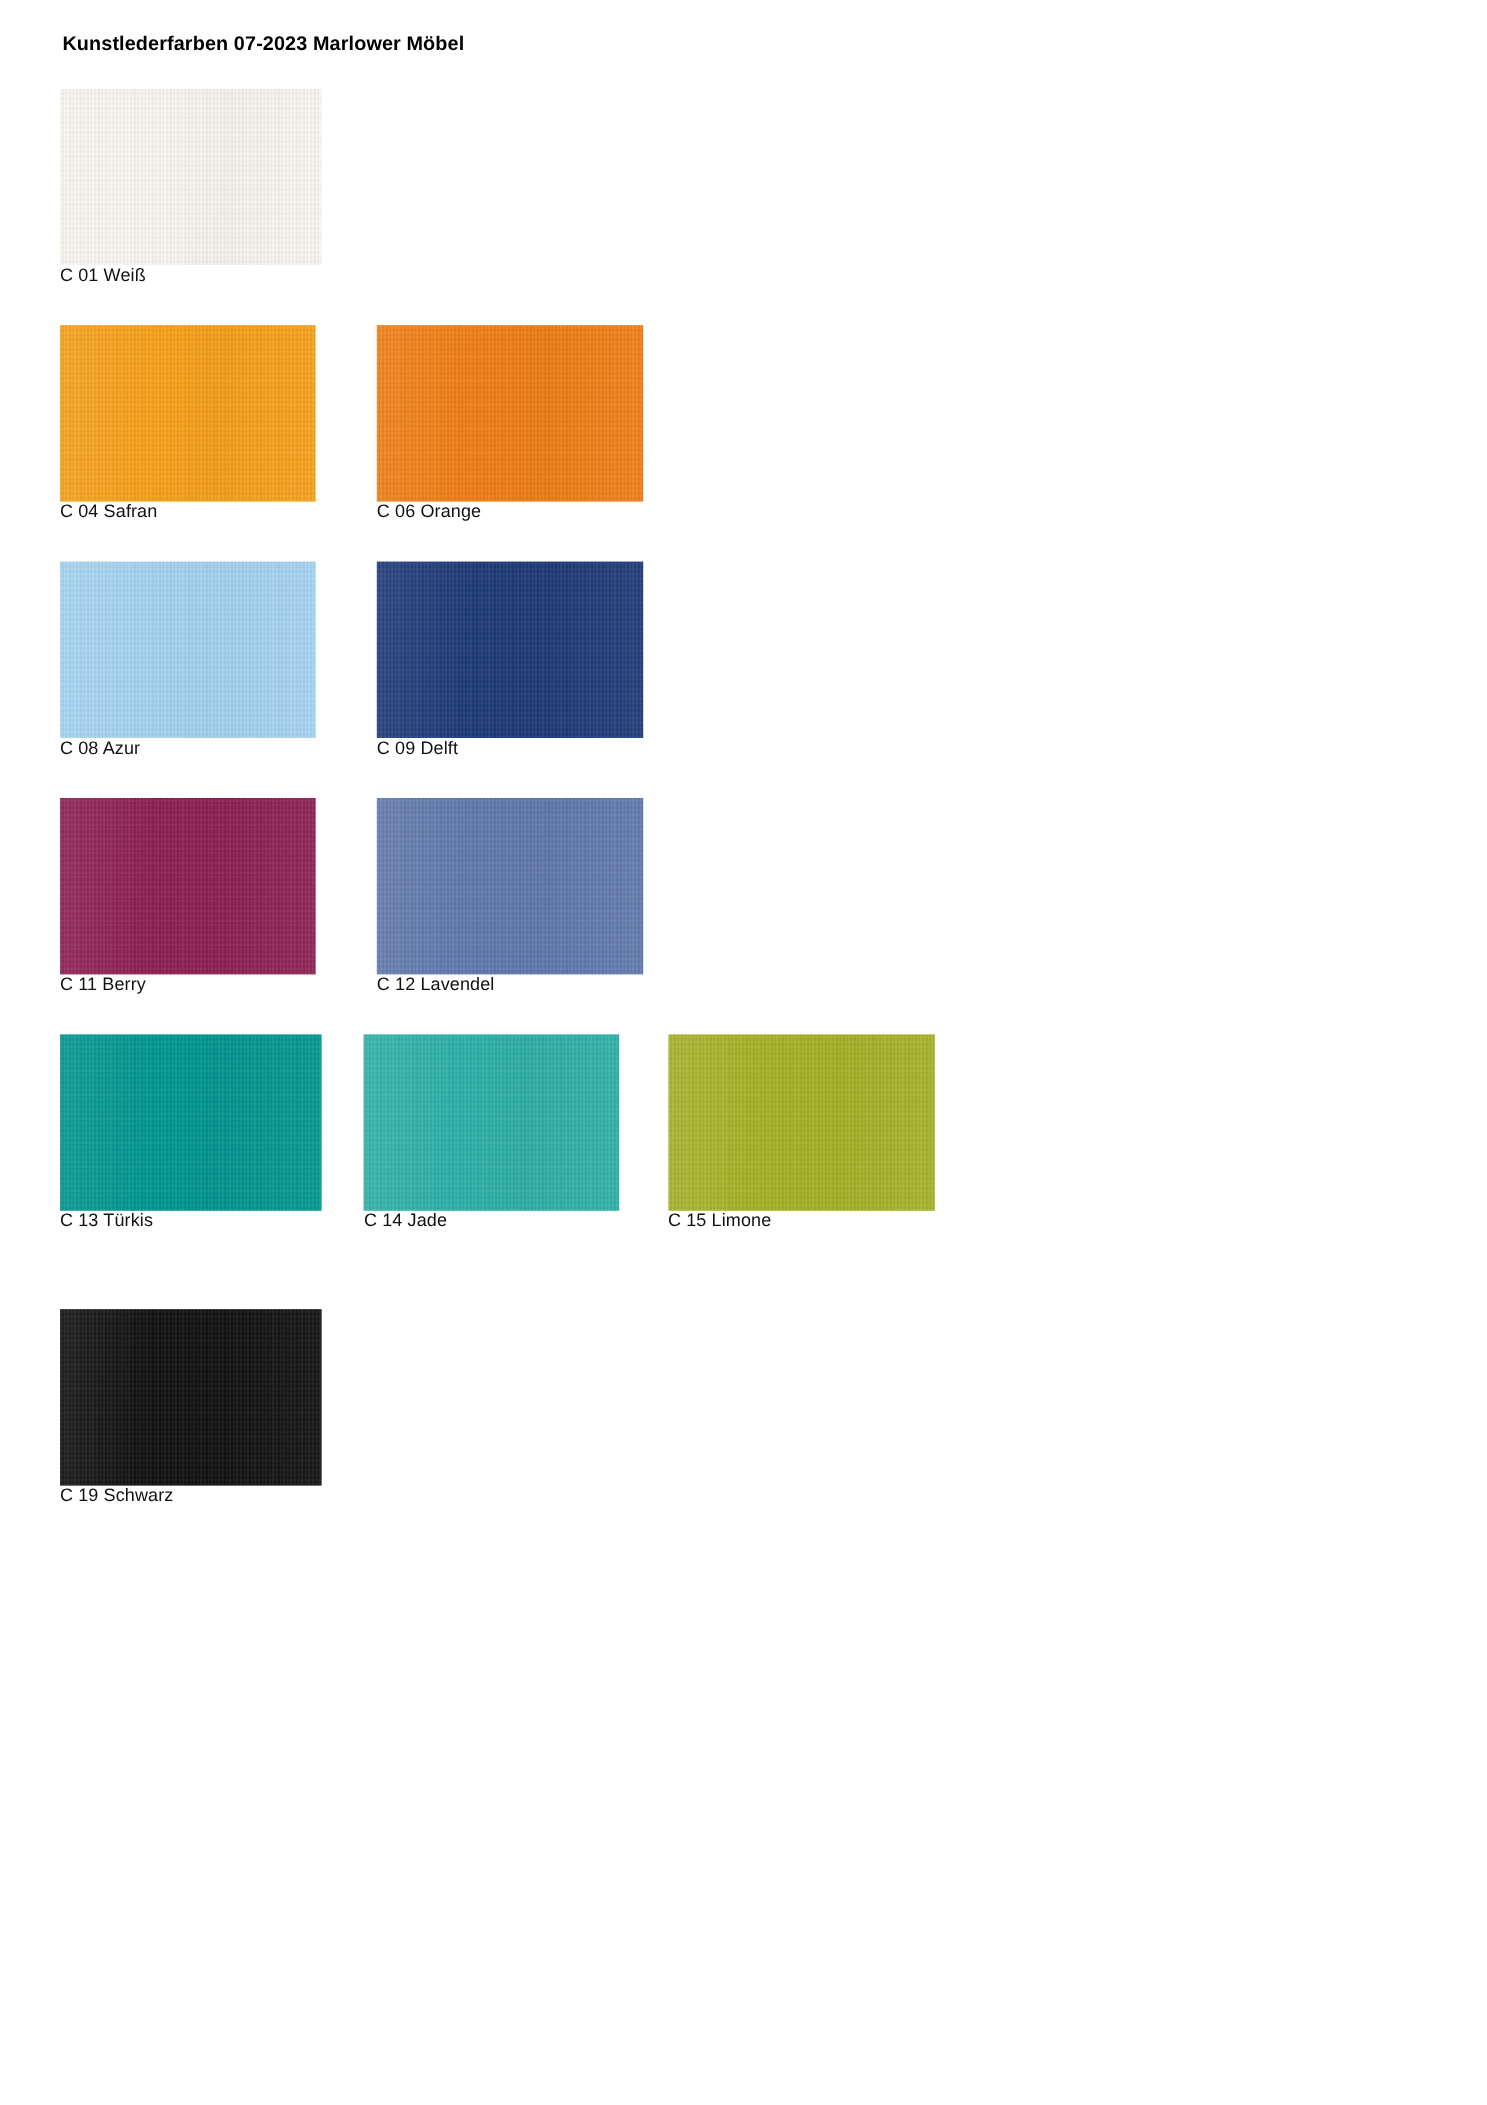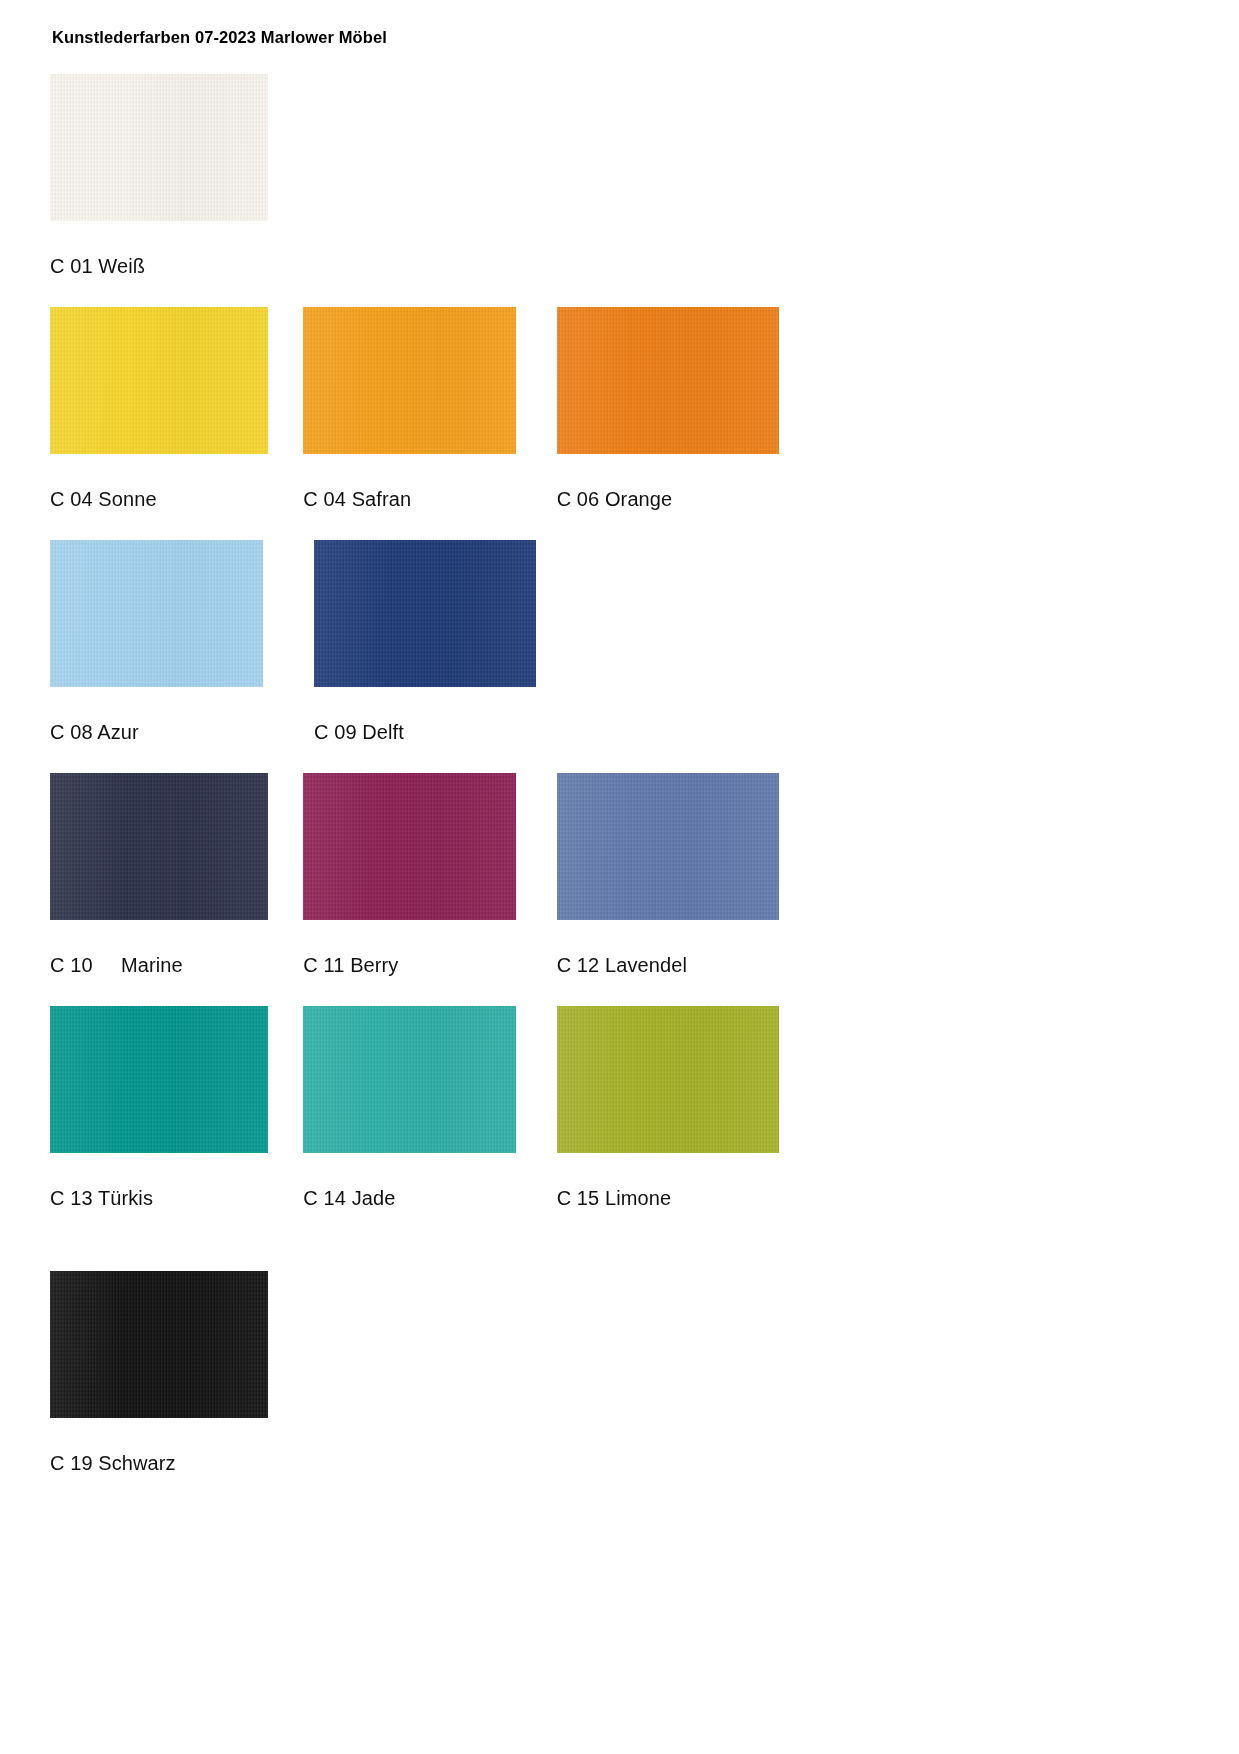--- a/index.html
+++ b/index.html
@@ -79,22 +79,21 @@
       linear-gradient(93deg,
         rgba(255,255,255,0.07) 0%,
         rgba(255,255,255,0.00) 34%,
         rgba(0,0,0,0.015) 62%,
         rgba(255,255,255,0.035) 100%);
     pointer-events: none;
     mix-blend-mode: normal;
   }
 
   .swatch-label {
-    margin-top: 36px;
-    font-size: 20px;
+    font-size: 15px;
     line-height: 18px;
     color: #111111;
     white-space: pre;
     letter-spacing: 0.1px;
   }
 
   .row-gap {
     height: 32px;
   }
 </style>
@@ -108,24 +107,20 @@
   <div class="swatch-grid">
       <div class="swatch-row">
         <div class="swatch-cell">
           <div class="swatch-chip" style="background: rgb(250, 247, 240); width: 218px;"></div>
           <div class="swatch-label">C 01 Weiß</div>
         </div>
       </div>
       <div class="row-gap"></div>
       <div class="swatch-row">
         <div class="swatch-cell">
-          <div class="swatch-chip" style="background: rgb(249, 215, 43); width: 218px;"></div>
-          <div class="swatch-label">C 04 Sonne</div>
-        </div>
-        <div class="swatch-cell">
           <div class="swatch-chip" style="background: rgb(247, 161, 25); width: 213px;"></div>
           <div class="swatch-label">C 04 Safran</div>
         </div>
         <div class="swatch-cell">
           <div class="swatch-chip" style="background: rgb(240, 126, 20); width: 222px;"></div>
           <div class="swatch-label">C 06 Orange</div>
         </div>
       </div>
       <div class="row-gap"></div>
       <div class="swatch-row">
@@ -133,24 +128,20 @@
           <div class="swatch-chip" style="background: rgb(165, 212, 242); width: 213px;"></div>
           <div class="swatch-label">C 08 Azur</div>
         </div>
         <div class="swatch-cell">
           <div class="swatch-chip" style="background: rgb(29, 58, 120); width: 222px;"></div>
           <div class="swatch-label">C 09 Delft</div>
         </div>
       </div>
       <div class="row-gap"></div>
       <div class="swatch-row">
-        <div class="swatch-cell">
-          <div class="swatch-chip" style="background: rgb(43, 48, 73); width: 218px;"></div>
-          <div class="swatch-label">C 10     Marine</div>
-        </div>
         <div class="swatch-cell">
           <div class="swatch-chip" style="background: rgb(141, 31, 83); width: 213px;"></div>
           <div class="swatch-label">C 11 Berry</div>
         </div>
         <div class="swatch-cell">
           <div class="swatch-chip" style="background: rgb(96, 121, 173); width: 222px;"></div>
           <div class="swatch-label">C 12 Lavendel</div>
         </div>
       </div>
       <div class="row-gap"></div>

